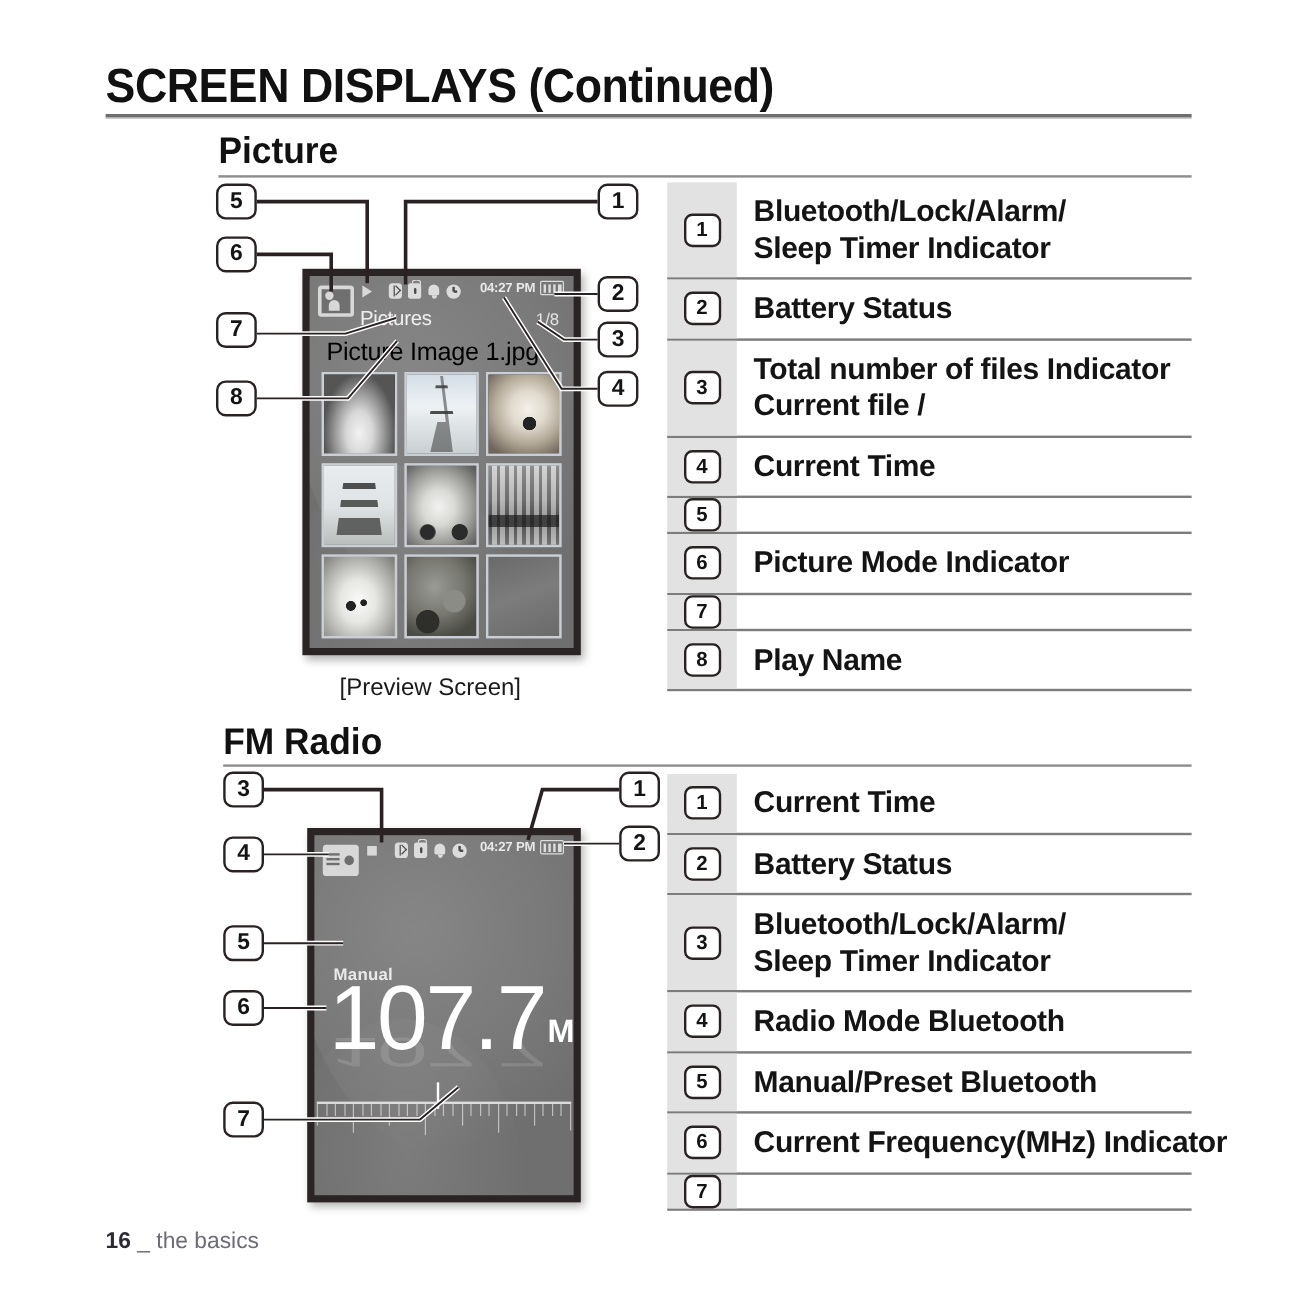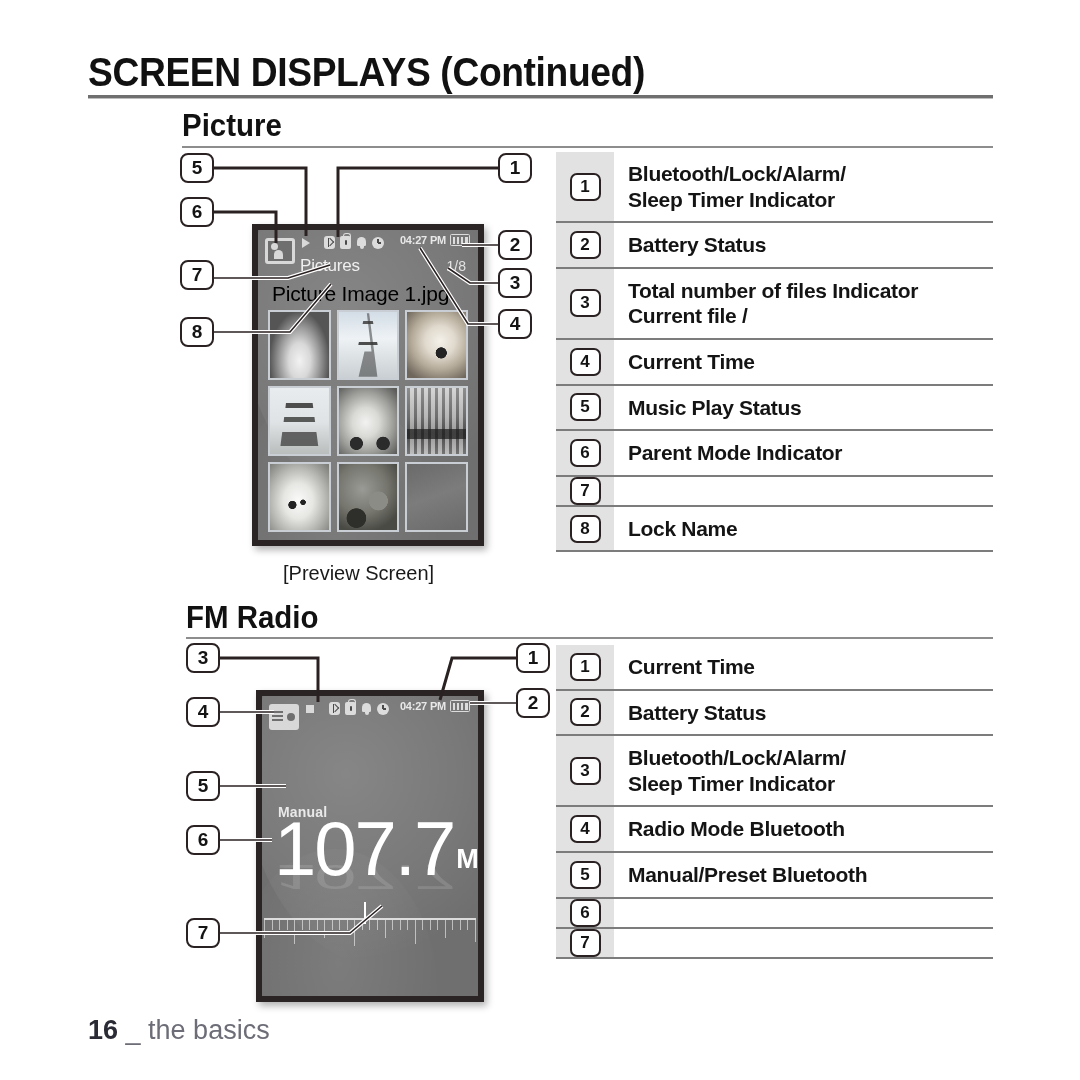--- a/index.html
+++ b/index.html
@@ -142,27 +142,27 @@
     width:58px; min-width:58px; background:#e2e2e2;
     display:flex; align-items:center; justify-content:center;
   }
   .lg-num {
     width:31px; height:28px; border:2px solid #2a2222; border-radius:7px; background:#fff;
     display:flex; align-items:center; justify-content:center;
     font-size:17px; font-weight:bold; color:#141414;
   }
   .lg-text {
     flex:1; display:flex; flex-direction:column; justify-content:center;
-    padding:9px 0 9px 14px; font-size:21px; font-weight:bold; color:#141414;
+    padding:9px 0 9px 14px; font-size:25px; font-weight:bold; color:#141414;
     line-height:1.22; letter-spacing:-0.3px;
   }
   .lg-text span { display:block; white-space:nowrap; }
 
   
-  .footer { position:absolute; left:88px; bottom:34px; font-size:27px; color:#6d6d78; }
+  .footer { position:absolute; left:88px; bottom:34px; font-size:19px; color:#6d6d78; }
   .footer b { color:#2b2b35; font-weight:bold; }
 </style>
 </head>
 <body>
 
 <div class="page">
 
   <div class="page-title">SCREEN DISPLAYS (Continued)</div>
   <div class="title-rule"></div>
 
@@ -323,43 +323,40 @@
           <div class="lg-num">4</div>
         </div>
       <div class="lg-text">
         <span>Current Time</span>
       </div>
     </div>
     <div class="legend-row">
       <div class="lg-numcell">
           <div class="lg-num">5</div>
         </div>
-      <div class="lg-text">
-        <span>Music Play Status</span>
-      </div>
     </div>
     <div class="legend-row">
       <div class="lg-numcell">
           <div class="lg-num">6</div>
         </div>
       <div class="lg-text">
-        <span>Parent Mode Indicator</span>
+        <span>Picture Mode Indicator</span>
       </div>
     </div>
     <div class="legend-row">
       <div class="lg-numcell">
           <div class="lg-num">7</div>
         </div>
     </div>
     <div class="legend-row">
       <div class="lg-numcell">
           <div class="lg-num">8</div>
         </div>
       <div class="lg-text">
-        <span>Lock Name</span>
+        <span>Play Name</span>
       </div>
     </div>
   </div>
 
   <div class="section-head" style="left:186px; top:600px;">FM Radio</div>
   <div class="section-rule" style="left:186px; top:637px; width:807px;"></div>
 
   <div class="device" style="left:256px; top:690px; width:228px; height:312px;">
     <div class="screen">
 
@@ -499,20 +496,23 @@
           <div class="lg-num">5</div>
         </div>
       <div class="lg-text">
         <span>Manual/Preset Bluetooth</span>
       </div>
     </div>
     <div class="legend-row">
       <div class="lg-numcell">
           <div class="lg-num">6</div>
         </div>
+      <div class="lg-text">
+        <span>Current Frequency(MHz) Indicator</span>
+      </div>
     </div>
     <div class="legend-row">
       <div class="lg-numcell">
           <div class="lg-num">7</div>
         </div>
     </div>
   </div>
 
   <div class="footer"><b>16</b><span> _ </span><span>the basics</span></div>
 

